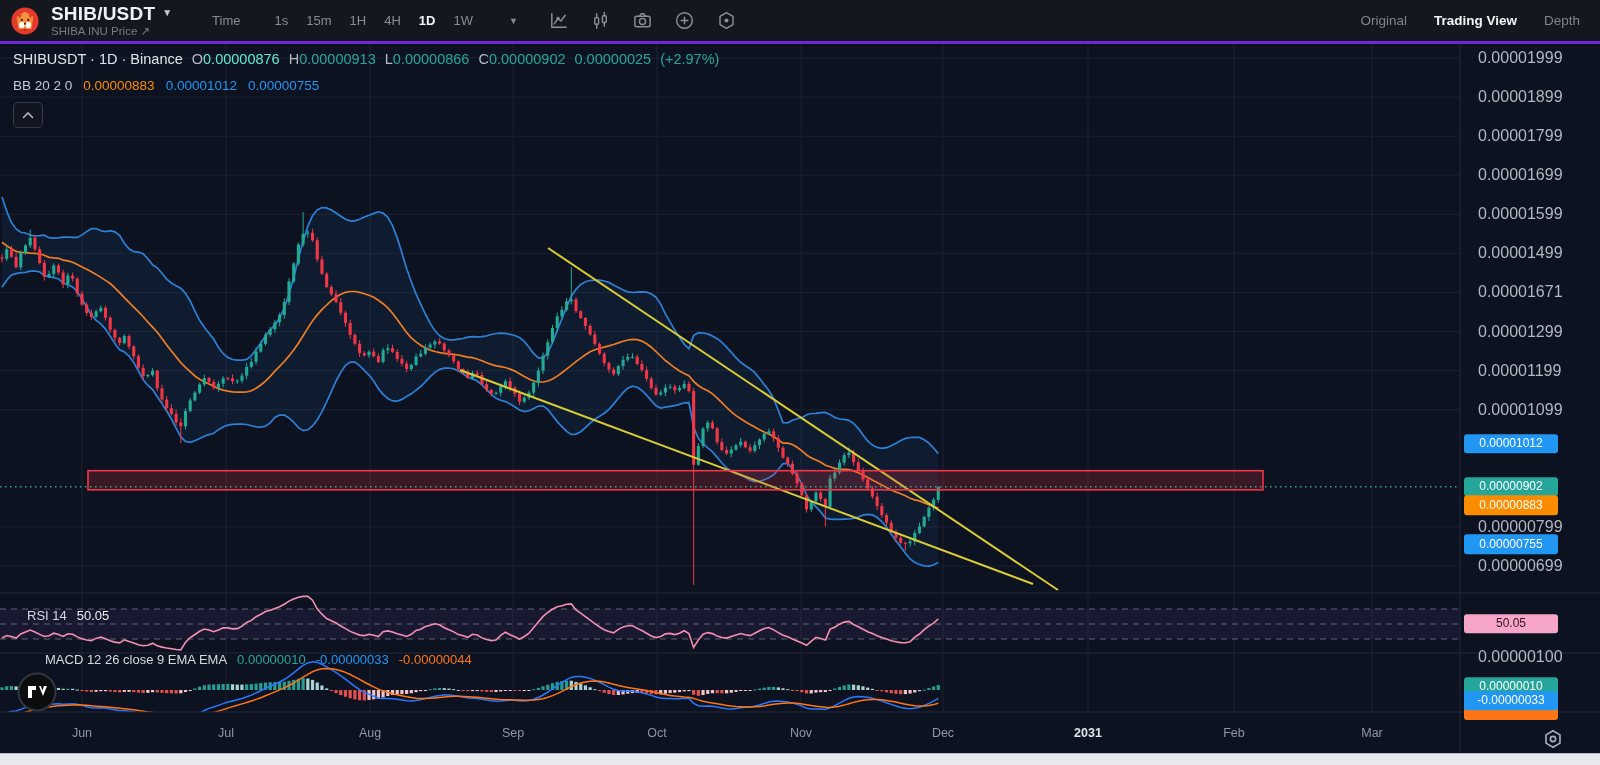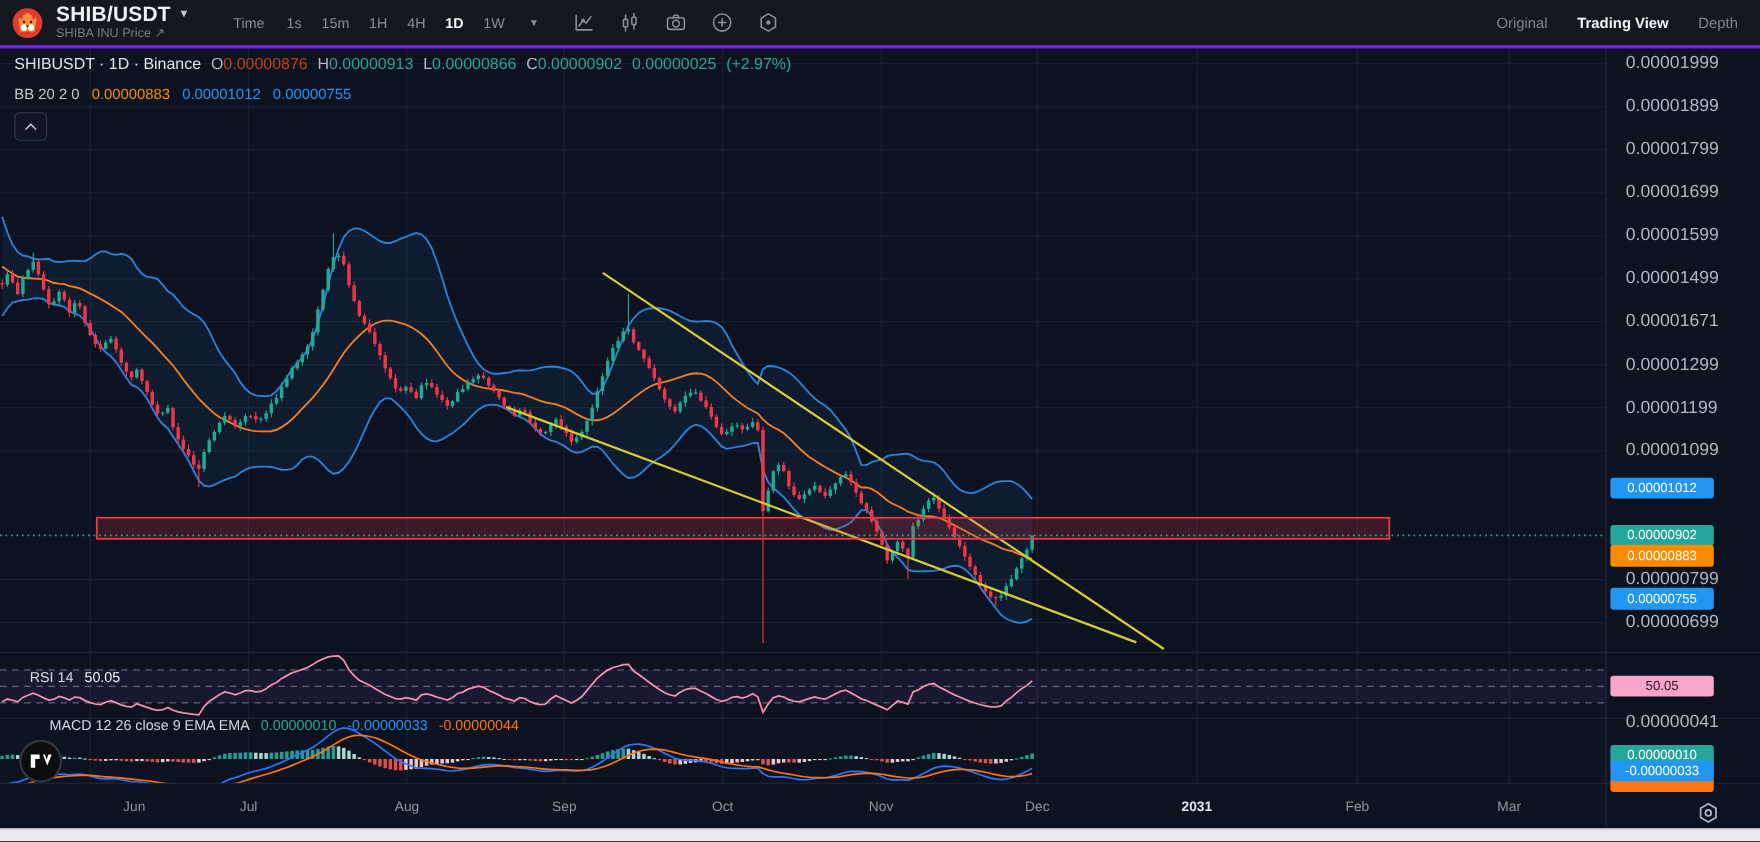--- a/index.html
+++ b/index.html
@@ -7,21 +7,21 @@
        font-family:"Liberation Sans",sans-serif;-webkit-font-smoothing:antialiased;}
   
   #topbar{position:absolute;left:0;top:0;width:1600px;height:41px;background:#14171d;
           border-bottom:3px solid #6d28d9;display:flex;align-items:center;z-index:30;}
   .logo{width:28px;height:28px;margin-left:11px;flex:none;}
   .titleblock{margin-left:12px;line-height:1;}
   .sym-row{display:flex;align-items:center;gap:7px;}
   .sym{font-size:19px;font-weight:bold;color:#eef1f5;letter-spacing:.2px;}
   .caret{font-size:10px;color:#c6cad2;}
   .subtitle{margin-top:3px;font-size:11.5px;color:#767b86;}
-  .tf-wrap{display:flex;align-items:center;gap:20px;margin-left:40px;font-size:13px;color:#868d98;}
+  .tf-wrap{display:flex;align-items:center;gap:34px;margin-left:40px;font-size:13px;color:#868d98;}
   .tf-item{cursor:pointer;}
   .tf-item.active{color:#f2f4f7;font-weight:bold;}
   .tf-caret{font-size:9px;color:#868d98;margin-left:2px;}
   .icons{display:flex;align-items:center;gap:21px;margin-left:30px;}
   .tbicon{width:21px;height:21px;stroke:#8a909b;fill:none;stroke-width:1.5;stroke-linecap:round;stroke-linejoin:round;}
   .modes{margin-left:auto;margin-right:20px;display:flex;gap:27px;font-size:13.5px;color:#7f8590;}
   .mode.active{color:#f2f4f7;font-weight:bold;}
   
   .ovl{position:absolute;z-index:20;white-space:nowrap;}
   #legend1{left:13px;top:51px;font-size:14.5px;display:flex;gap:9px;align-items:baseline;}
@@ -780,21 +780,21 @@
       </g>
       <line x1="0" y1="593" x2="1600" y2="593" stroke="#232938" stroke-width="1"></line>
       <line x1="0" y1="653" x2="1600" y2="653" stroke="#232938" stroke-width="1"></line>
       <line x1="0" y1="712" x2="1600" y2="712" stroke="#232938" stroke-width="1"></line>
       <line x1="1460" y1="40" x2="1460" y2="752" stroke="#232938" stroke-width="1"></line>
     </svg>
 
   <div class="ovl" id="legend1">
     <span class="t">SHIBUSDT · 1D · Binance</span>
     <span id="ohlc" style="display:flex;gap:9px;">
-        <span><span class="olabel">O</span><span style="color:#c2410c">0.00000876</span></span>
+        <span><span class="olabel">O</span><span style="color:#5eead4">0.00000876</span></span>
         <span><span class="olabel">H</span><span style="color:#26a69a">0.00000913</span></span>
         <span><span class="olabel">L</span><span style="color:#26a69a">0.00000866</span></span>
         <span><span class="olabel">C</span><span style="color:#26a69a">0.00000902</span></span>
       </span>
     <span style="color:#26a69a;">0.00000025</span>
     <span style="color:#26a69a;">(+2.97%)</span>
   </div>
   <div class="ovl" id="bbrow">
     <span class="t">BB 20 2 0</span>
     <span id="bbvals" style="display:flex;gap:11px;">
@@ -838,32 +838,32 @@
       <div class="pxlabel" style="top: 136.16px;">0.00001799</div>
       <div class="pxlabel" style="top: 175.24px;">0.00001699</div>
       <div class="pxlabel" style="top: 214.32px;">0.00001599</div>
       <div class="pxlabel" style="top: 253.4px;">0.00001499</div>
       <div class="pxlabel" style="top: 292.48px;">0.00001671</div>
       <div class="pxlabel" style="top: 331.56px;">0.00001299</div>
       <div class="pxlabel" style="top: 370.64px;">0.00001199</div>
       <div class="pxlabel" style="top: 409.72px;">0.00001099</div>
       <div class="pxlabel" style="top: 526.96px;">0.00000799</div>
       <div class="pxlabel" style="top: 566.04px;">0.00000699</div>
-      <div class="pxlabel" style="top: 657px;">0.00000041</div>
+      <div class="pxlabel" style="top: 657px;">0.00000100</div>
       <div class="badge" style="top: 443.72px; background: rgb(33, 150, 243); color: rgb(255, 255, 255);">0.00001012</div>
       <div class="badge" style="top: 486.708px; background: rgb(38, 166, 154); color: rgb(255, 255, 255);">0.00000902</div>
       <div class="badge" style="top: 505.208px; background: rgb(251, 140, 0); color: rgb(255, 255, 255);">0.00000883</div>
       <div class="badge" style="top: 544.155px; background: rgb(33, 150, 243); color: rgb(255, 255, 255);">0.00000755</div>
       <div class="badge" style="top: 623.962px; background: rgb(247, 166, 201); color: rgb(51, 18, 31);">50.05</div>
       <div class="badge" style="top: 686.7px; background: rgb(38, 166, 154); color: rgb(255, 255, 255);">0.00000010</div>
       <div class="sliver" style="top: 706.89px; background: rgb(255, 117, 20);"></div>
       <div class="badge" style="top: 700.89px; background: rgb(33, 150, 243); color: rgb(255, 255, 255);">-0.00000033</div>
     </div>
   <div id="time-labels">
-      <div class="tlabel" style="left: 82px; margin-left: 40px;">Jun</div>
+      <div class="tlabel" style="left: 82px;">Jun</div>
       <div class="tlabel" style="left: 226px;">Jul</div>
       <div class="tlabel" style="left: 370px;">Aug</div>
       <div class="tlabel" style="left: 513px;">Sep</div>
       <div class="tlabel" style="left: 657px;">Oct</div>
       <div class="tlabel" style="left: 801px;">Nov</div>
       <div class="tlabel" style="left: 943px;">Dec</div>
       <div class="tlabel year" style="left: 1088px;">2031</div>
       <div class="tlabel" style="left: 1234px;">Feb</div>
       <div class="tlabel" style="left: 1372px;">Mar</div>
     </div>

